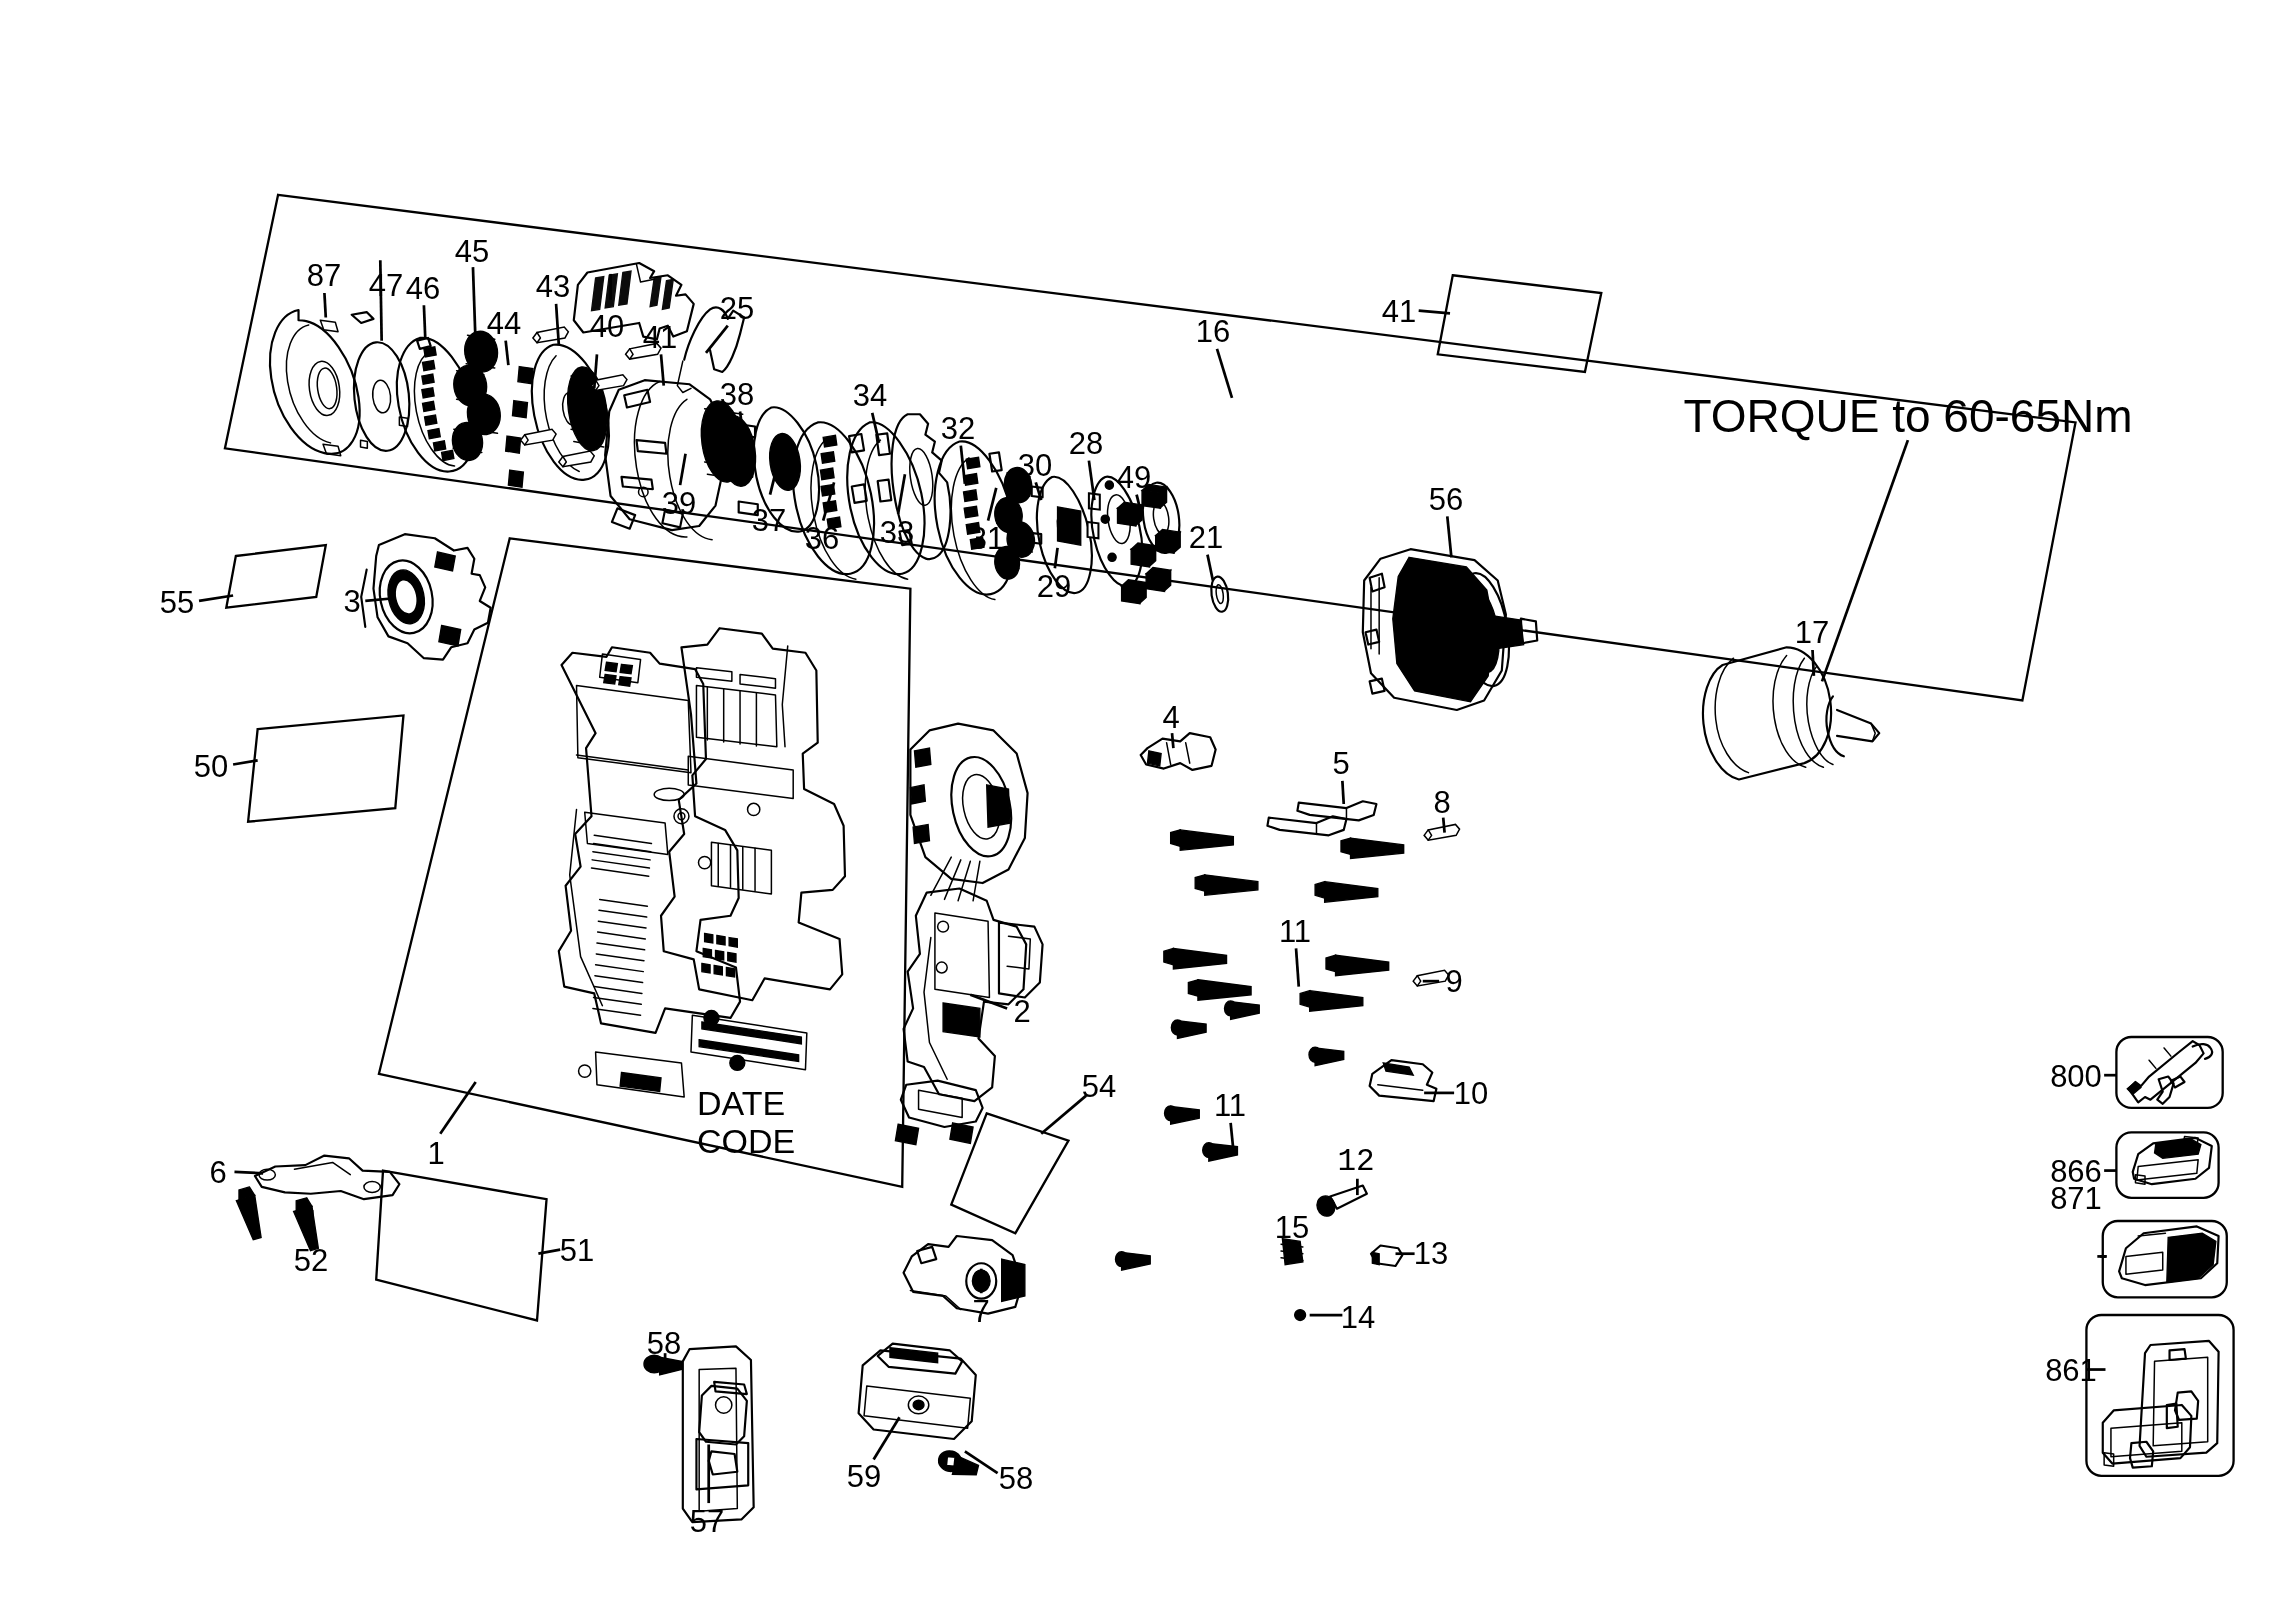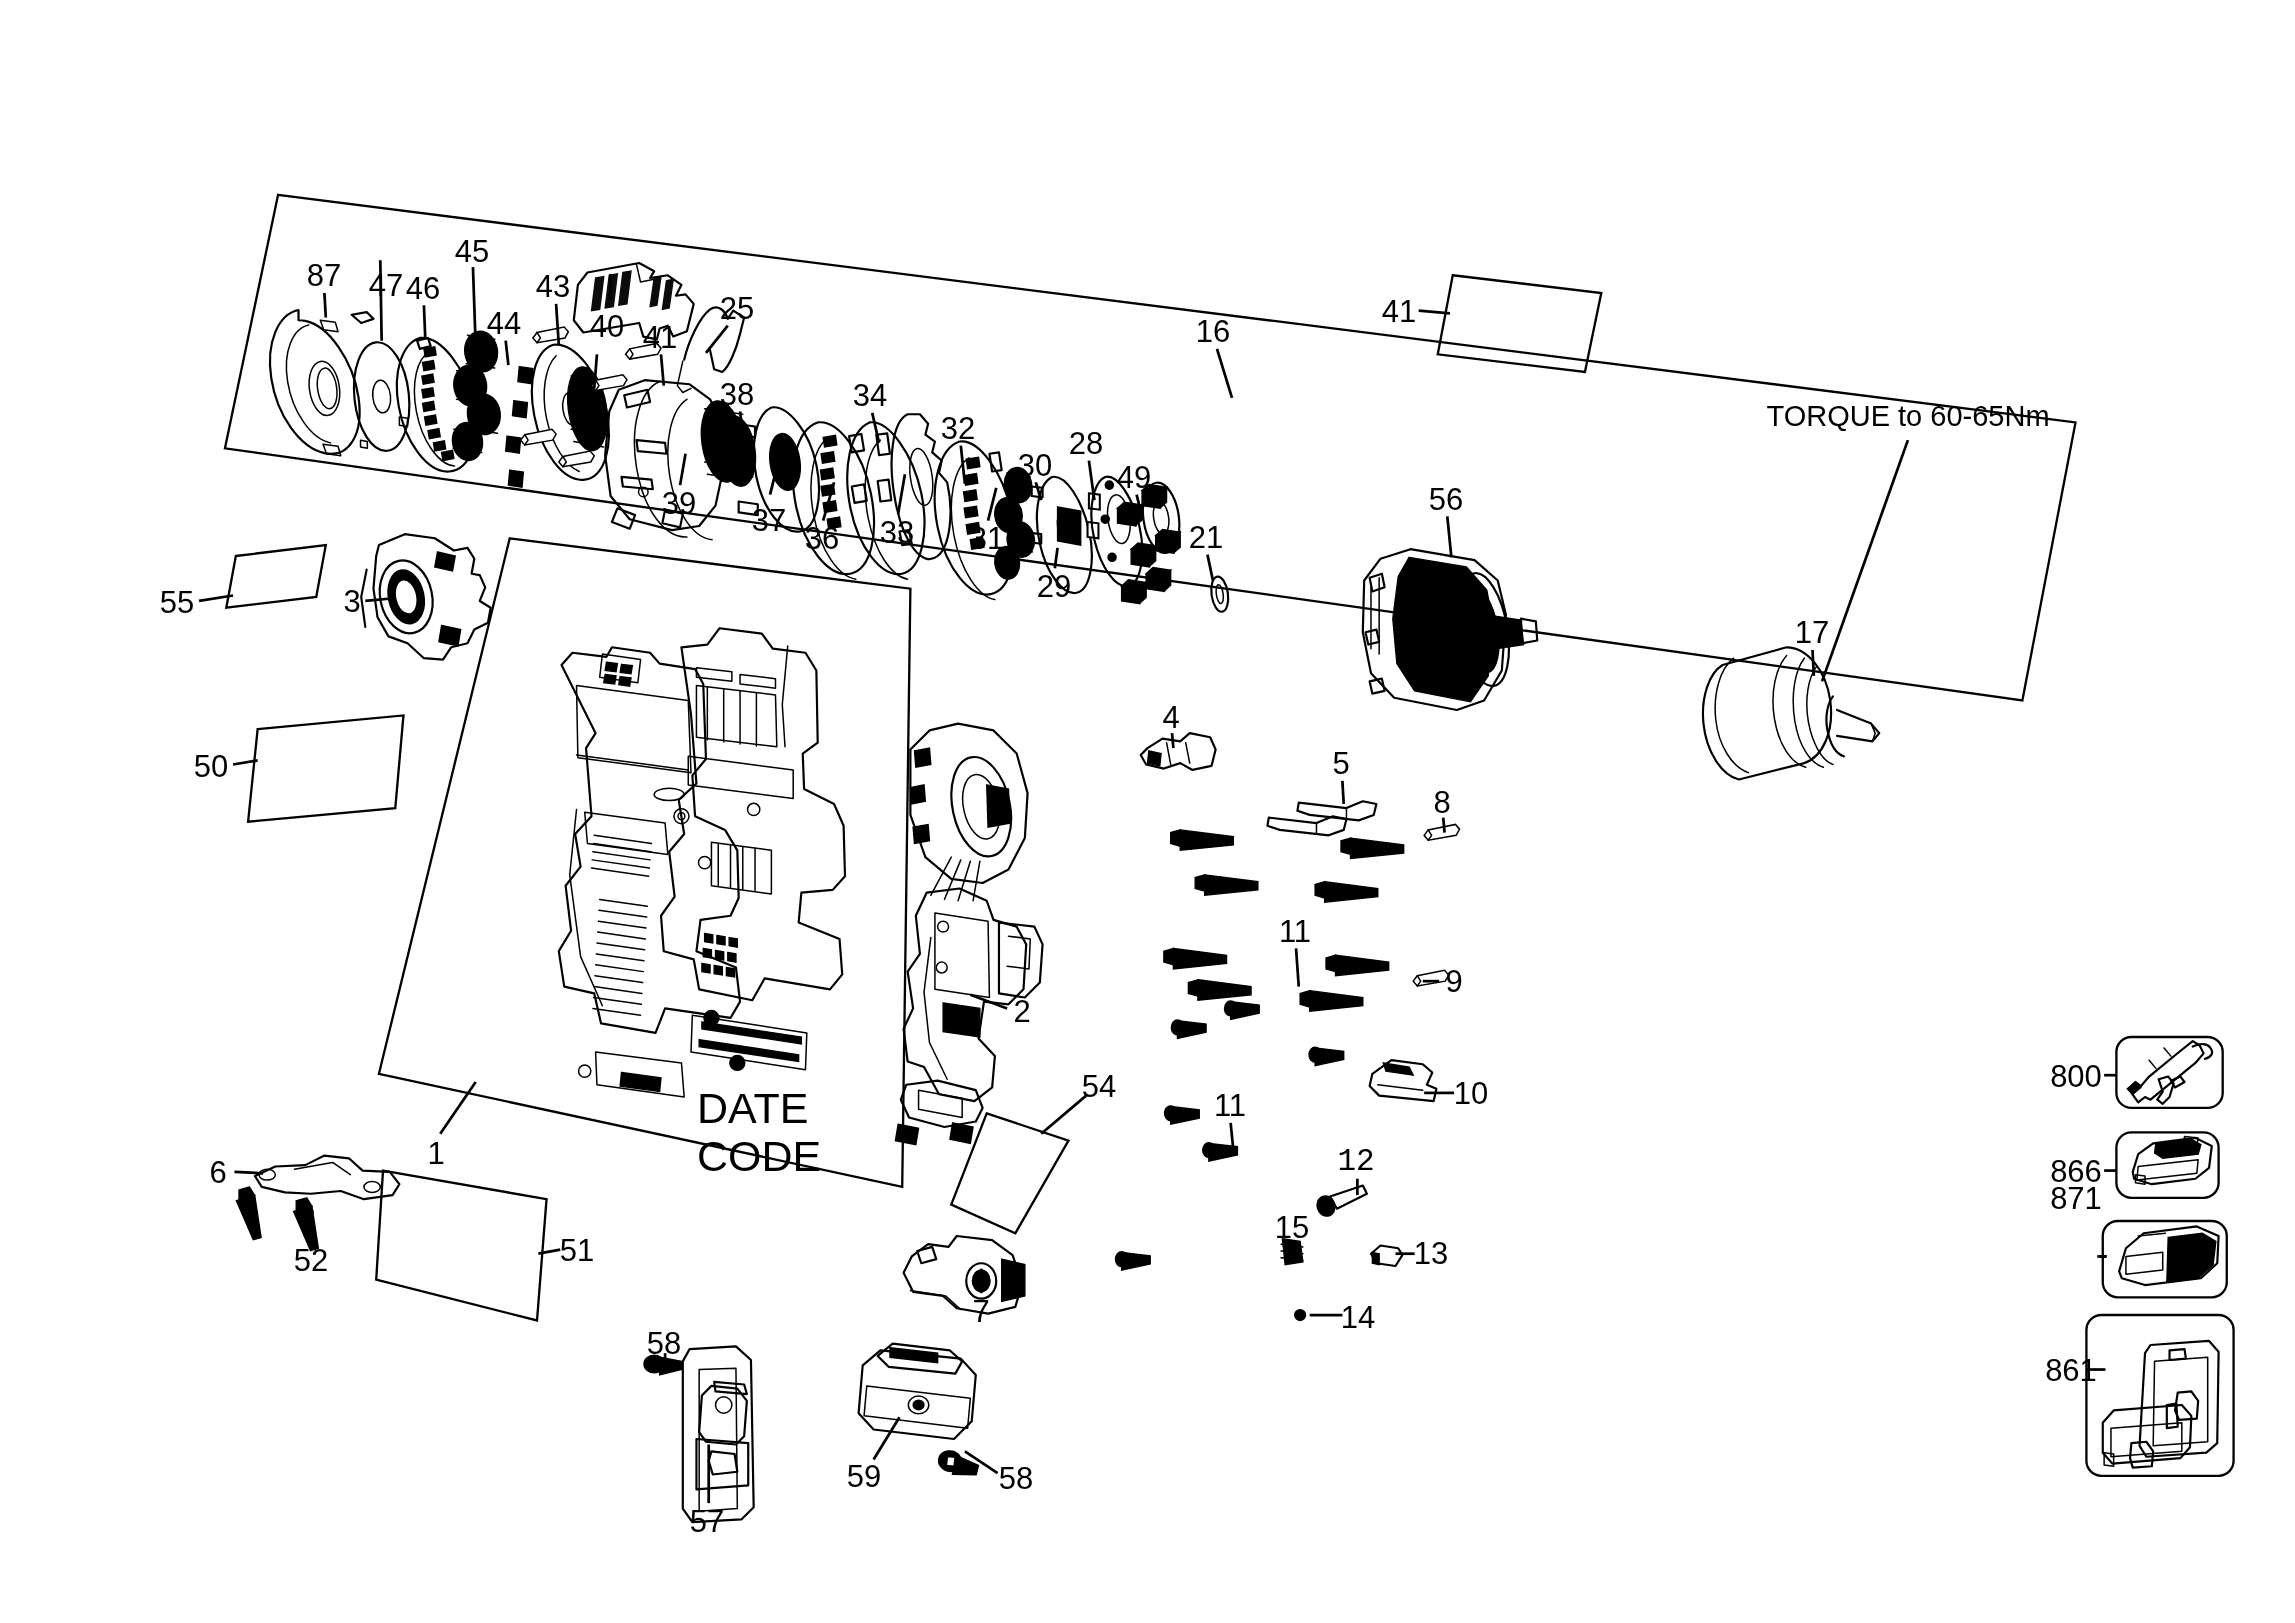--- a/index.html
+++ b/index.html
@@ -30,29 +30,29 @@
     font-family: "Liberation Sans", sans-serif;
     font-weight: 400;
     white-space: nowrap;
     line-height: 1;
     transform: translate(-50%, -50%);
     font-size: 31px;
   }
   .torque {
     position: absolute;
     color: #000;
-    font-size: 29px;
+    font-size: 46px;
     white-space: nowrap;
     transform: translate(-50%, -50%);
     font-family: "Liberation Sans", sans-serif;
   }
   .datecode {
     position: absolute;
     color: #000;
-    font-size: 43px;
+    font-size: 34px;
     line-height: 1.12;
     transform: translate(0, 0);
     font-family: "Liberation Sans", sans-serif;
   }
 </style>
 </head>
 <body>
 
 <div id="sheet">
 

